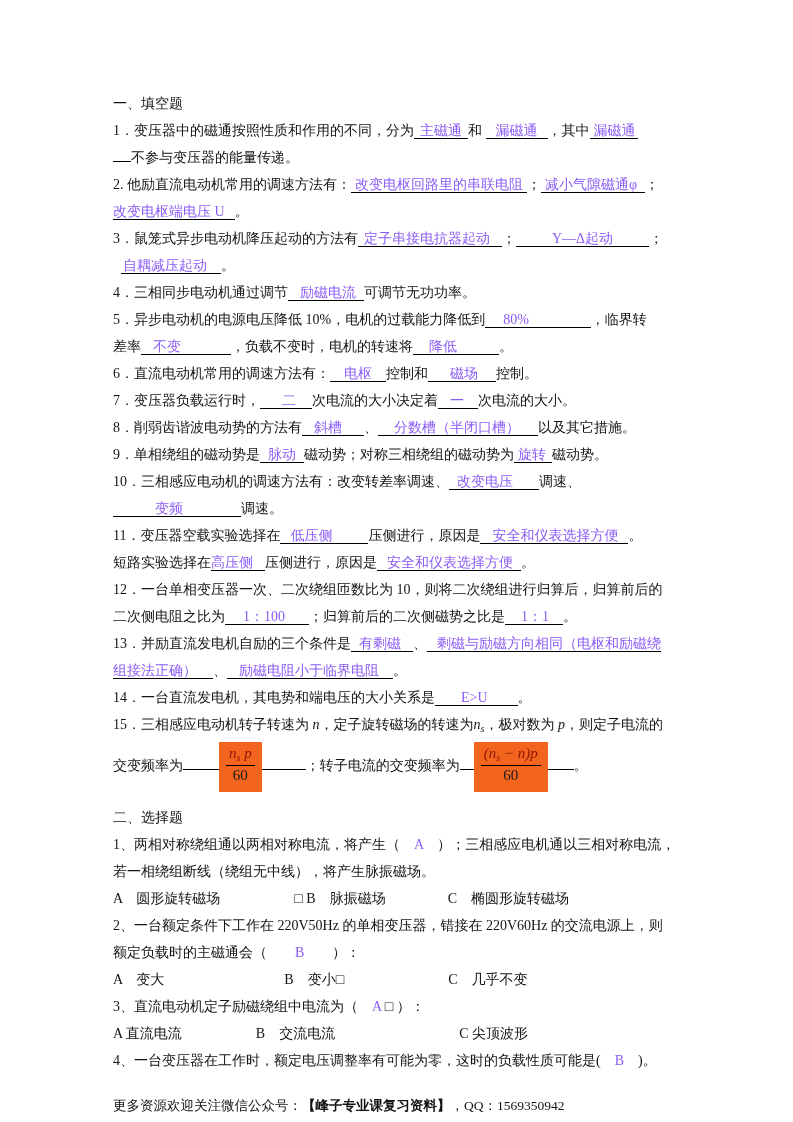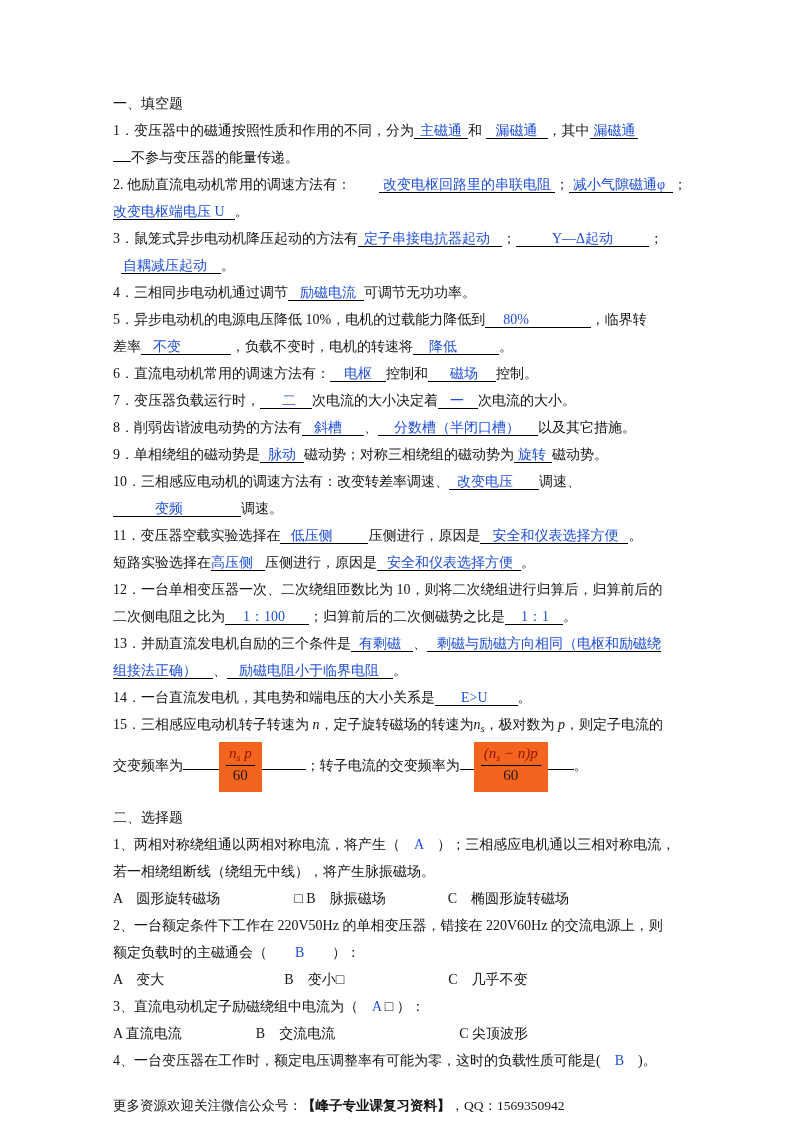--- a/index.html
+++ b/index.html
@@ -9,21 +9,21 @@
     background:#ffffff;
     box-sizing:border-box;
     padding:90px 100px 0 113px;
     font-family:"Liberation Serif","DejaVu Serif",serif;
     font-size:14px;color:#131313;
     overflow:hidden;
   }
   .line{margin:0;line-height:27px;min-height:27px;white-space:nowrap;}
   .section2{margin-top:12px;}
   .blank{border-bottom:1px solid #000;}
-  .red{color:#1d4ed8;}
+  .red{color:#8b5cf6;}
   .bold{font-weight:bold;}
   .var{font-style:italic;}
   .vsub{font-style:italic;font-size:10px;vertical-align:-3px;}
   .gap{display:inline-block;}
   .frac{
     display:inline-block;
     background:#f3641e;
     text-align:center;
     padding:3px 7px 8px 7px;
     vertical-align:middle;
@@ -35,21 +35,21 @@
 </style>
 </head>
 <body>
 
 <div class="page">
   <div>
     <p class="line">一、填空题</p>
     <div>
         <p class="line"><span>1．变压器中的磁通按照性质和作用的不同，分为</span><span class="blank" style="padding-left: 6px; padding-right: 6px;"><span class="red">主磁通</span></span><span>和 </span><span class="blank" style="padding-left: 10px; padding-right: 10px;"><span class="red">漏磁通</span></span><span>，其中</span><span class="blank" style="padding-left: 4px; padding-right: 2px;"><span class="red">漏磁通</span></span></p>
         <p class="line"><span class="blank gap" style="width: 18px;"></span><span>不参与变压器的能量传递。</span></p>
-        <p class="line"><span>2. 他励直流电动机常用的调速方法有：</span><span class="blank" style="padding-left: 4px; padding-right: 4px; margin-left: 28px;"><span class="red">改变电枢回路里的串联电阻</span></span><span>；</span><span class="blank" style="padding-left: 4px; padding-right: 8px;"><span class="red">减小气隙磁通φ</span></span><span>；</span></p>
+        <p class="line"><span>2. 他励直流电动机常用的调速方法有：</span><span class="blank" style="padding-left: 4px; padding-right: 4px;"><span class="red">改变电枢回路里的串联电阻</span></span><span>；</span><span class="blank" style="padding-left: 4px; padding-right: 8px;"><span class="red">减小气隙磁通φ</span></span><span>；</span></p>
         <p class="line"><span class="blank" style="padding-left: 0px; padding-right: 10px;"><span class="red">改变电枢端电压 U</span></span><span>。</span></p>
         <p class="line"><span>3．鼠笼式异步电动机降压起动的方法有</span><span class="blank" style="padding-left: 6px; padding-right: 12px;"><span class="red">定子串接电抗器起动</span></span><span>；</span><span class="blank" style="padding-left: 36px; padding-right: 36px;"><span class="red">Y—Δ起动</span></span><span>；</span></p>
         <p class="line"><span class="gap" style="width: 8px;"></span><span class="blank" style="padding-left: 2px; padding-right: 14px; margin-top: 47px;"><span class="red">自耦减压起动</span></span><span>。</span></p>
         <p class="line"><span>4．三相同步电动机通过调节</span><span class="blank" style="padding-left: 12px; padding-right: 8px;"><span class="red">励磁电流</span></span><span>可调节无功功率。</span></p>
         <p class="line"><span>5．异步电动机的电源电压降低 10%，电机的过载能力降低到</span><span class="blank" style="padding-left: 18px; padding-right: 62px;"><span class="red">80%</span></span><span>，临界转</span></p>
         <p class="line"><span>差率</span><span class="blank" style="padding-left: 12px; padding-right: 50px;"><span class="red">不变</span></span><span>，负载不变时，电机的转速将</span><span class="blank" style="padding-left: 16px; padding-right: 42px;"><span class="red">降低</span></span><span>。</span></p>
         <p class="line"><span>6．直流电动机常用的调速方法有：</span><span class="blank" style="padding-left: 14px; padding-right: 14px;"><span class="red">电枢</span></span><span>控制和</span><span class="blank" style="padding-left: 22px; padding-right: 18px;"><span class="red">磁场</span></span><span>控制。</span></p>
         <p class="line"><span>7．变压器负载运行时，</span><span class="blank" style="padding-left: 22px; padding-right: 16px;"><span class="red">二</span></span><span>次电流的大小决定着</span><span class="blank" style="padding-left: 12px; padding-right: 14px;"><span class="red">一</span></span><span>次电流的大小。</span></p>
         <p class="line"><span>8．削弱齿谐波电动势的方法有</span><span class="blank" style="padding-left: 12px; padding-right: 22px;"><span class="red">斜槽</span></span><span>、</span><span class="blank" style="padding-left: 16px; padding-right: 18px;"><span class="red">分数槽（半闭口槽）</span></span><span>以及其它措施。</span></p>
         <p class="line"><span>9．单相绕组的磁动势是</span><span class="blank" style="padding-left: 8px; padding-right: 8px; margin-top: 20px;"><span class="red">脉动</span></span><span>磁动势；对称三相绕组的磁动势为</span><span class="blank" style="padding-left: 4px; padding-right: 6px;"><span class="red">旋转</span></span><span>磁动势。</span></p>

